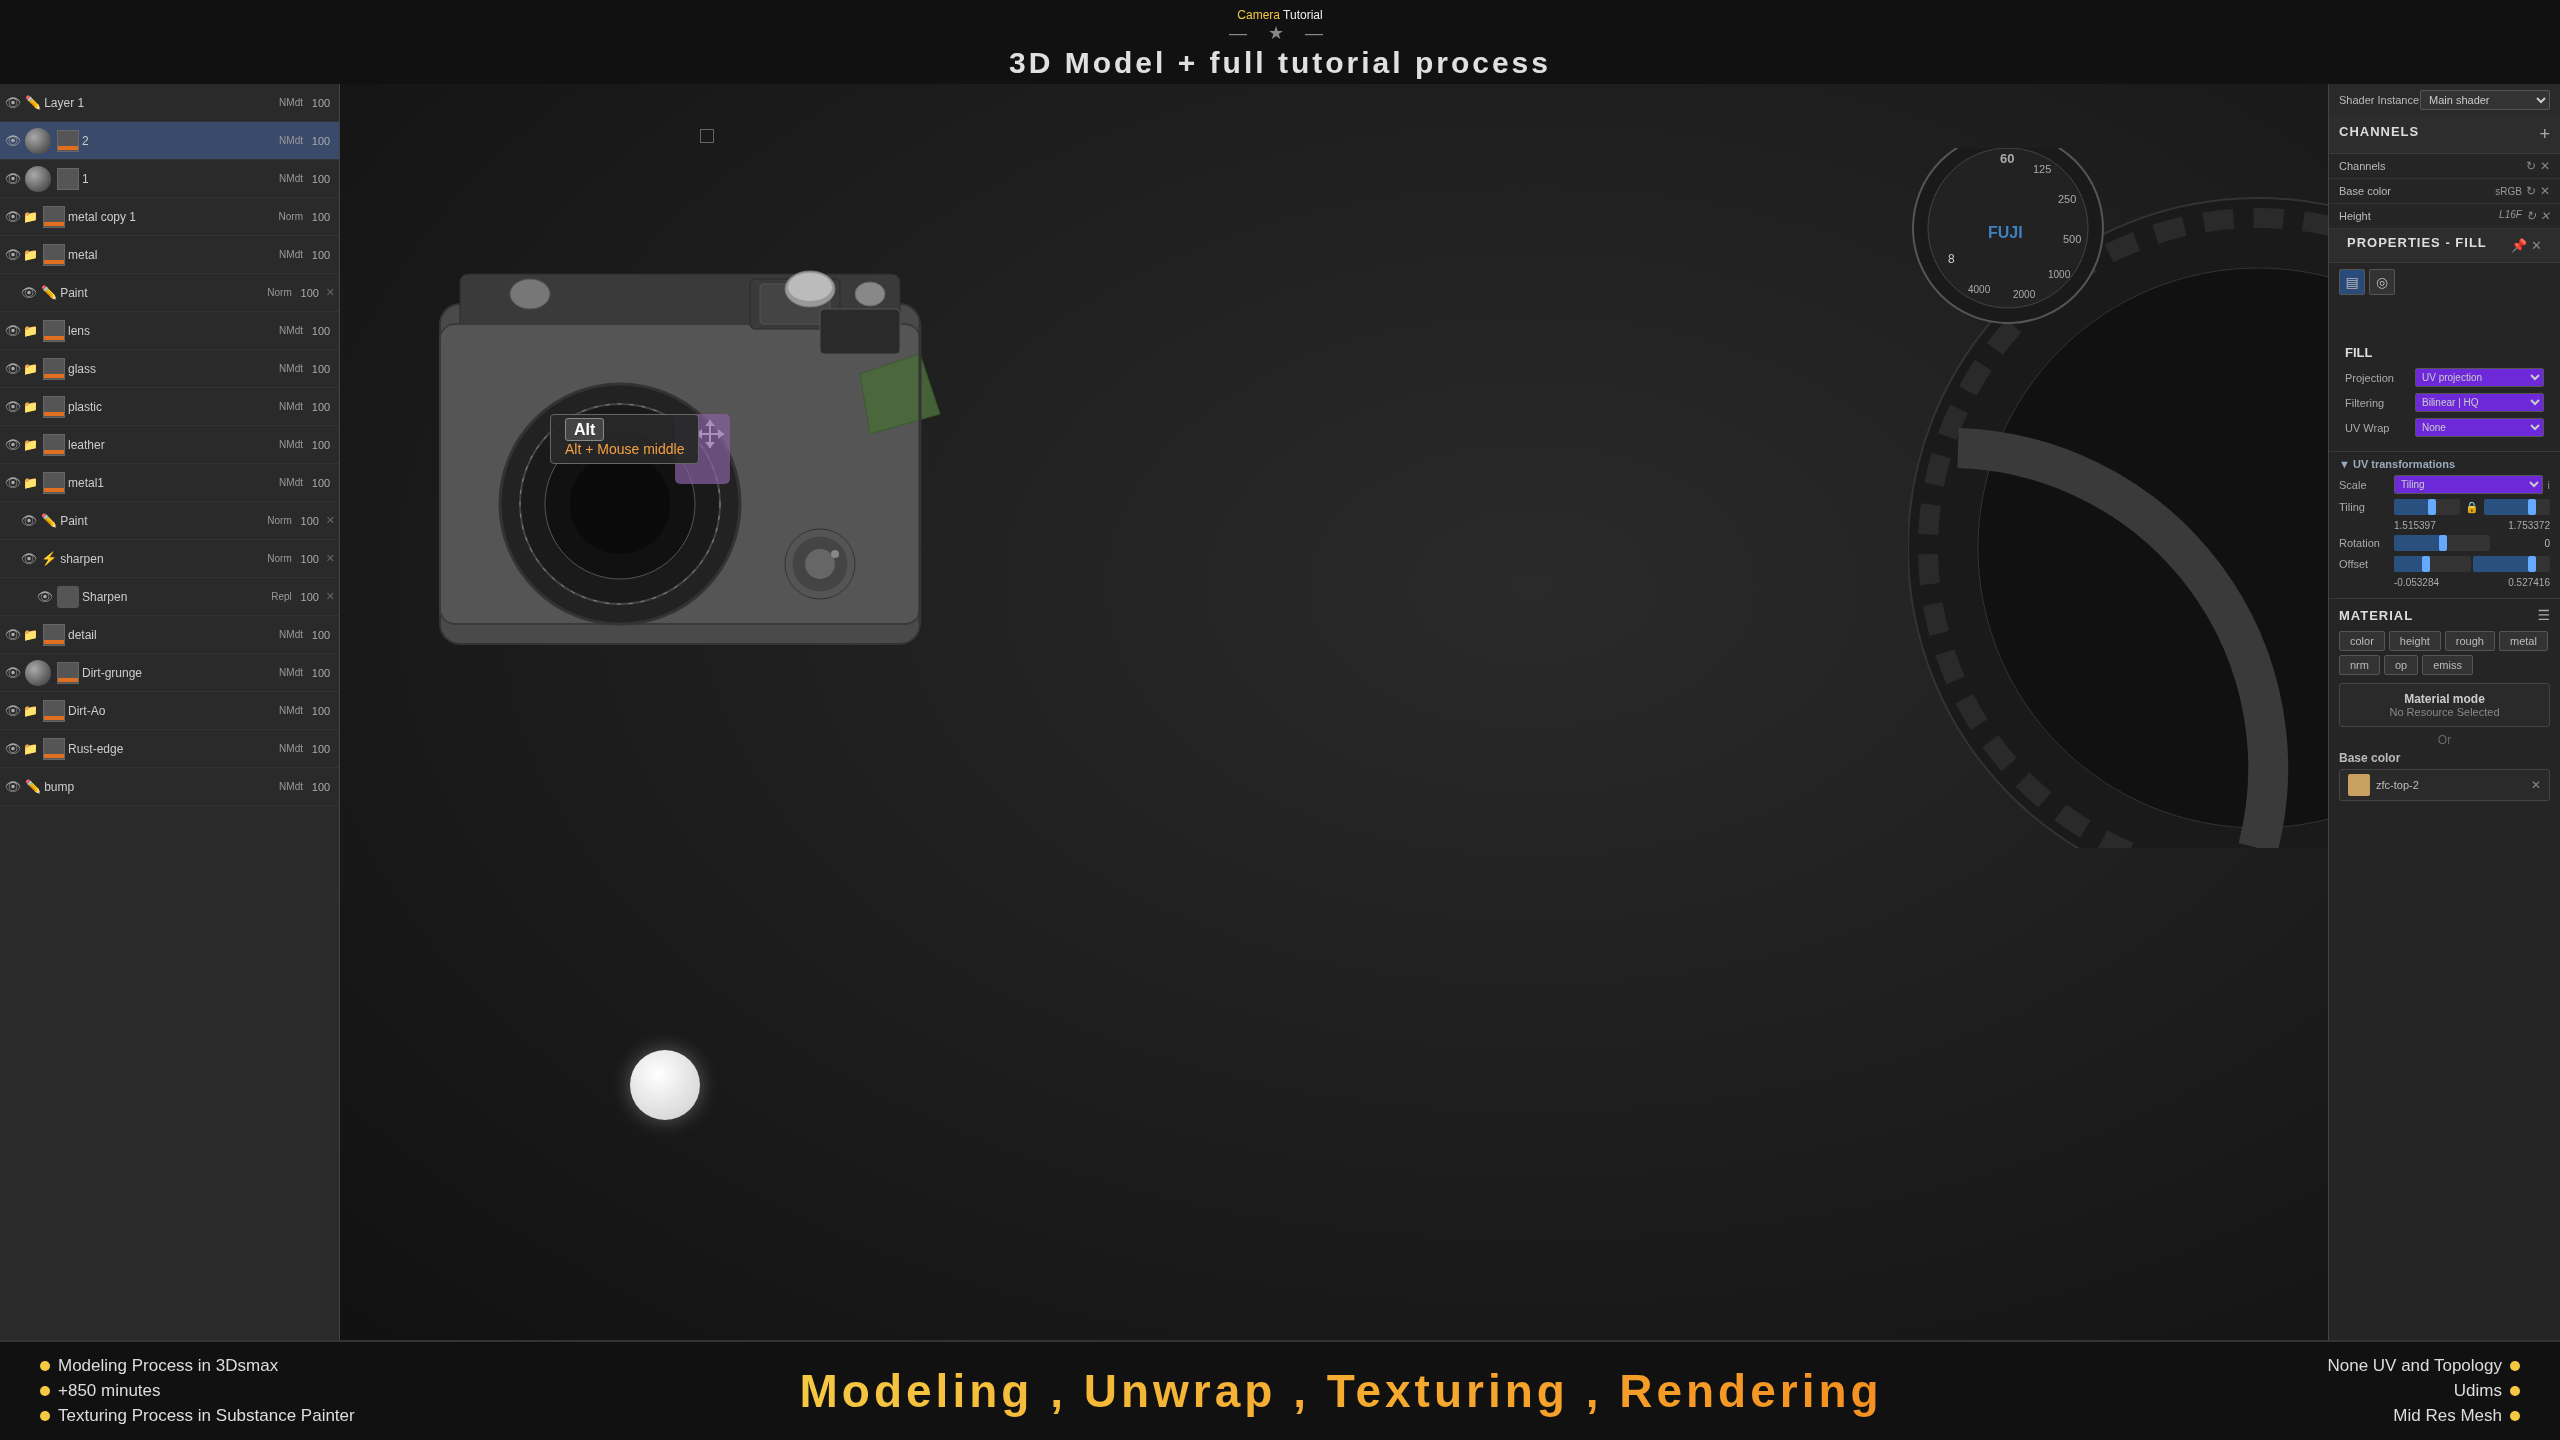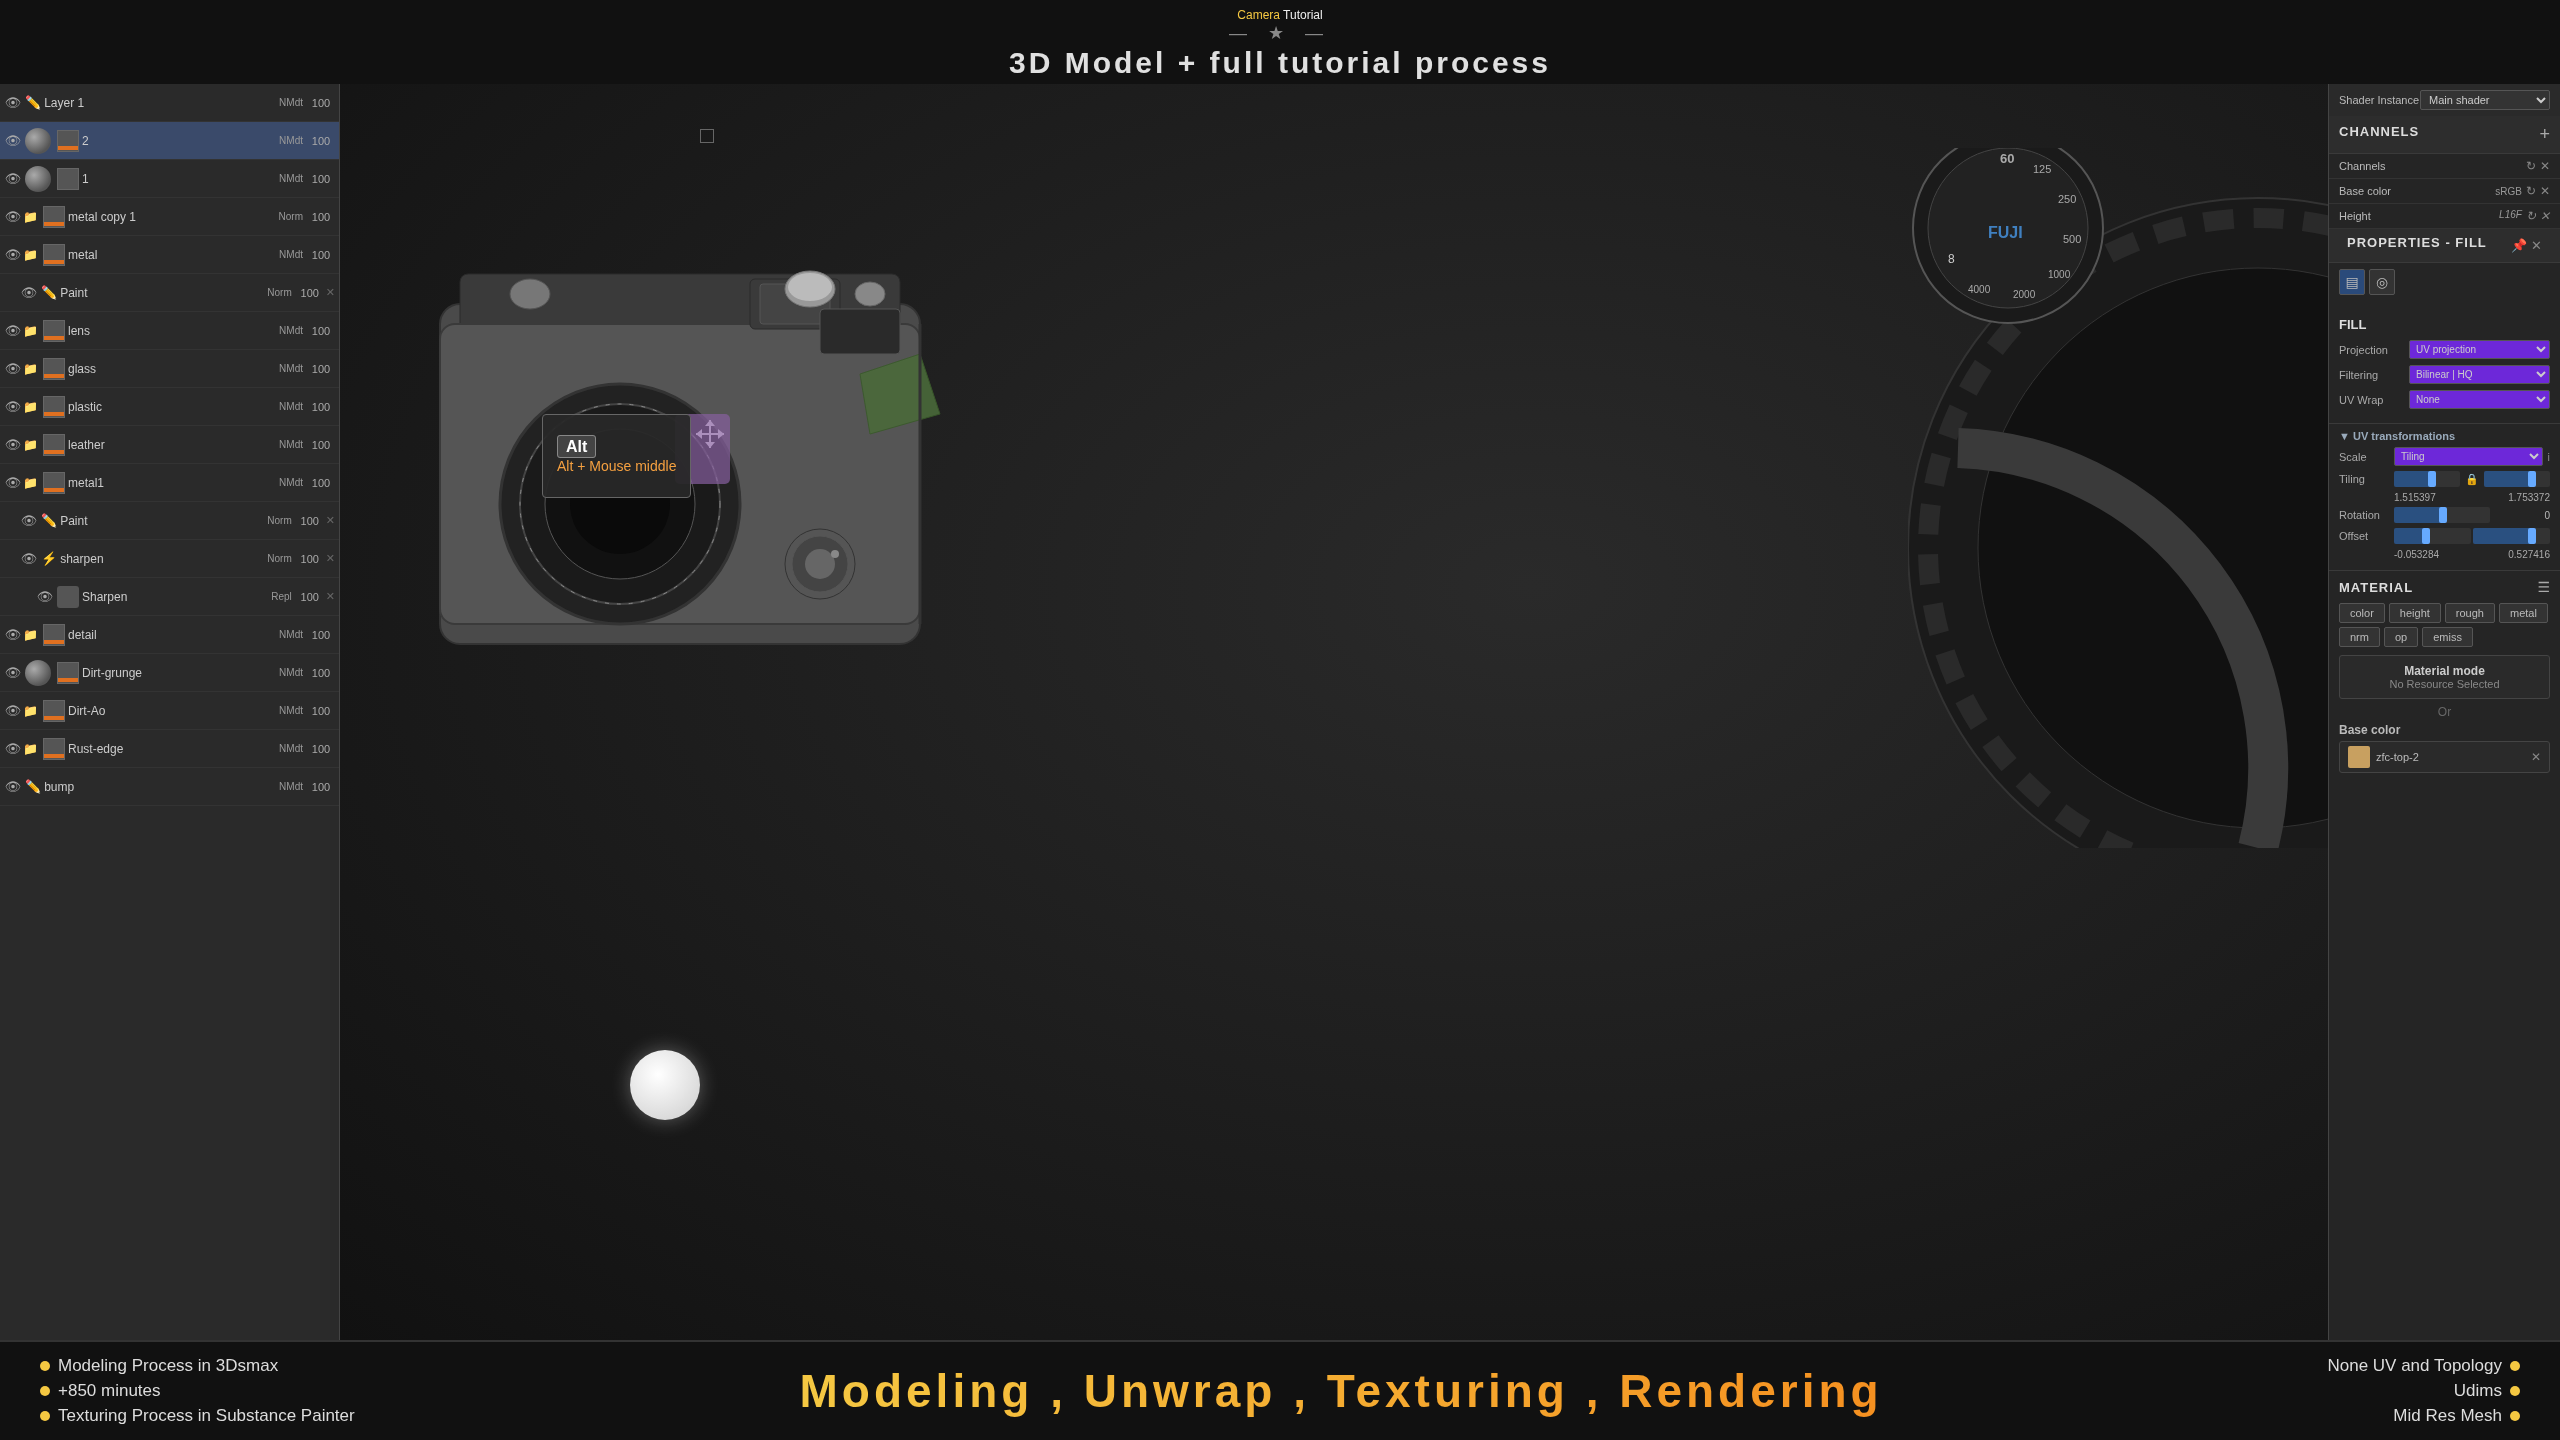--- a/index.html
+++ b/index.html
@@ -161,25 +161,25 @@
     .viewport-bg {
       width: 100%;
       height: 100%;
       background: radial-gradient(ellipse at 60% 40%, #2a2a2a 0%, #111 100%);
       position: relative;
     }
 
     .alt-tooltip {
       position: absolute;
       top: 330px;
-      left: 202px;
+      left: 210px;
       background: rgba(40,40,40,0.95);
       border: 1px solid #666;
       border-radius: 4px;
-      padding: 23px 14px;
+      padding: 6px 14px;
       font-size: 16px;
       color: #fff;
       z-index: 10;
     }
     .alt-tooltip .alt-key {
       background: #444;
       border: 1px solid #888;
       border-radius: 3px;
       padding: 2px 8px;
       font-weight: bold;
@@ -263,21 +263,21 @@
 
     .properties-fill-header {
       display: flex;
       align-items: center;
       justify-content: space-between;
       padding: 6px 18px;
       background: #2d2d2d;
       border-bottom: 1px solid #3a3a3a;
     }
 
-    .fill-section { padding: 8px 10px; }
+    .fill-section { padding: 8px 16px; margin-top: 28px; }
     .fill-title { font-size: 13px; color: #ddd; font-weight: bold; margin-bottom: 8px; }
     .fill-row {
       display: flex;
       align-items: center;
       margin-bottom: 6px;
     }
     .fill-label {
       color: #aaa;
       font-size: 11px;
       width: 70px;

